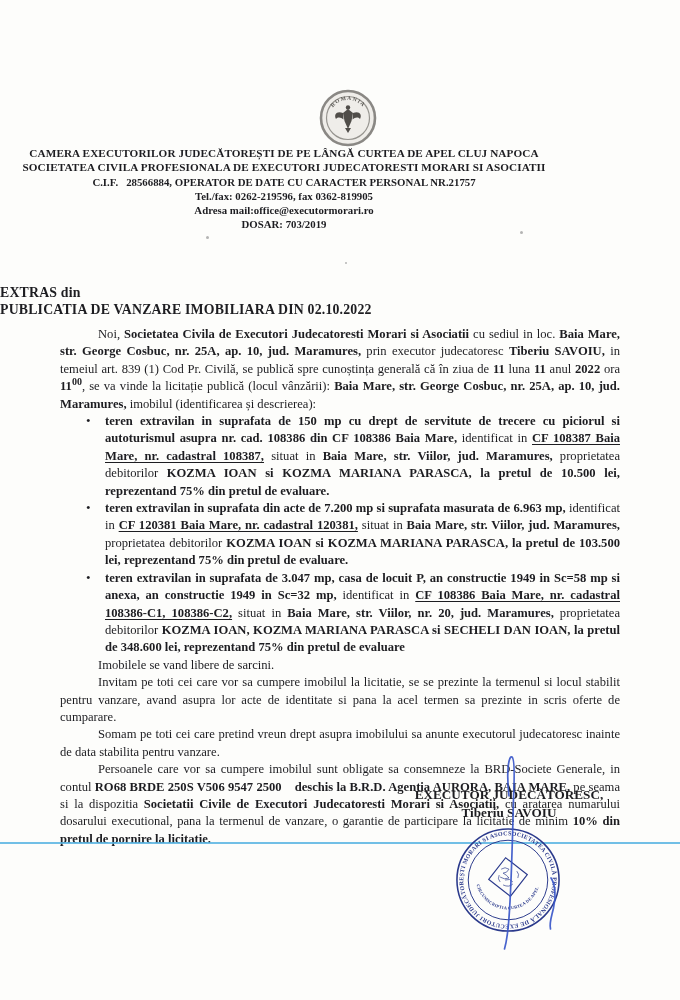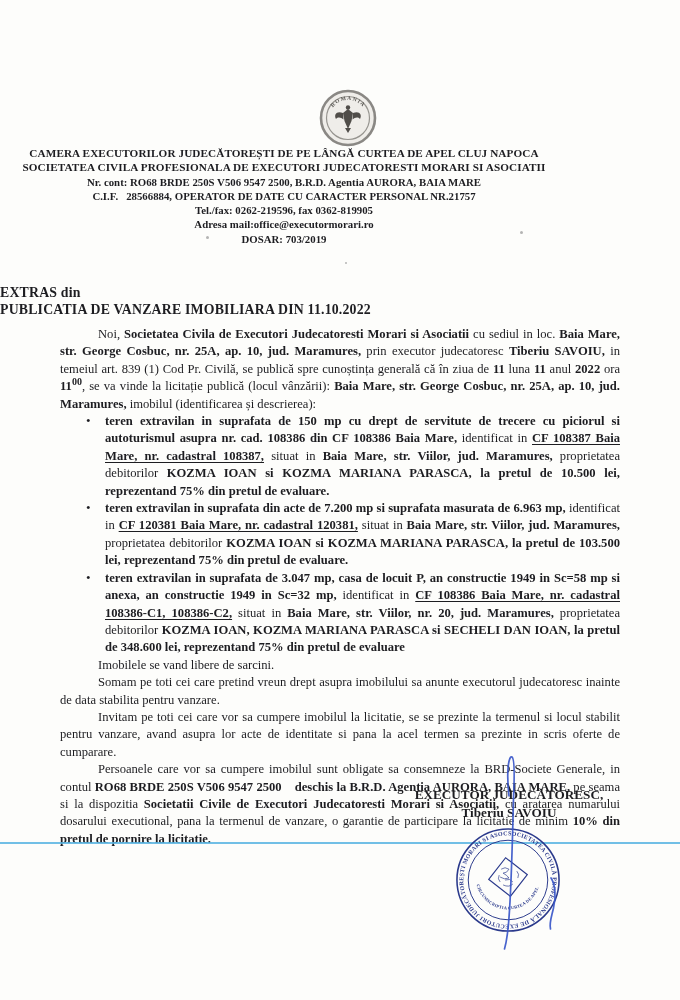--- a/index.html
+++ b/index.html
@@ -72,55 +72,54 @@
       <path class="eagle" d="M30 21 L25 25 L26.5 33 L30 41 L33.5 33 L35 25 Z"></path>
       <path class="eagle" d="M25 25 C19 22.5 15.5 26 18 31 C20 28.6 23 29.2 25.5 31.5 Z"></path>
       <path class="eagle" d="M35 25 C41 22.5 44.5 26 42 31 C40 28.6 37 29.2 34.5 31.5 Z"></path>
       <path class="eagle" d="M27 40 L30 45 L33 40 Z"></path>
     </g>
   </svg>
 
   <header class="letterhead">
     <div class="lh-big">CAMERA EXECUTORILOR JUDECĂTOREȘTI DE PE LÂNGĂ CURTEA DE APEL CLUJ NAPOCA</div>
     <div class="lh-big">SOCIETATEA CIVILA PROFESIONALA DE EXECUTORI JUDECATORESTI MORARI SI ASOCIATII</div>
-    <div class="lh-small">Nr. cont: RO68 BRDE 250S V506 9547 2500, B.R.D. Agentia AURORA, BAIA MARE</div>
     <div class="lh-small">C.I.F.&nbsp;&nbsp;&nbsp;28566884, OPERATOR DE DATE CU CARACTER PERSONAL NR.21757</div>
     <div class="lh-small">Tel./fax: 0262-219596, fax 0362-819905</div>
     <div class="lh-small">Adresa mail:office@executormorari.ro</div>
     <div class="lh-small">DOSAR: 703/2019</div>
   </header>
 
   <div class="artifact a1"></div>
   <div class="artifact a2"></div>
   <div class="artifact a3"></div>
 
   <h1 class="title">
     <span>EXTRAS din</span><br>
-    <span>PUBLICATIA DE VANZARE IMOBILIARA DIN 11.10.2022</span>
+    <span>PUBLICATIA DE VANZARE IMOBILIARA DIN 02.10.2022</span>
   </h1>
 
   <main class="bodytext">
     <p class="para indent"><span>Noi, </span><span class="b">Societatea Civila de Executori Judecatoresti Morari si Asociatii</span><span> cu sediul in loc. </span><span class="b">Baia Mare, str. George Cosbuc, nr. 25A, ap. 10, jud. Maramures,</span><span> prin executor judecatoresc </span><span class="b">Tiberiu SAVOIU,</span><span> in temeiul art. 839 (1) Cod Pr. Civilă, se publică spre cunoștința generală că în ziua de </span><span class="b">11</span><span> luna </span><span class="b">11</span><span> anul </span><span class="b">2022</span><span> ora </span><span class="b">11</span><sup class="b">00</sup><span>, se va vinde la licitație publică (locul vânzării): </span><span class="b">Baia Mare, str. George Cosbuc, nr. 25A, ap. 10, jud. Maramures,</span><span> imobilul (identificarea și descrierea):</span></p>
 
     <div class="bullet">
       <span class="marker">•</span>
       <p class="para"><span class="b">teren extravilan in suprafata de 150 mp cu drept de servitute de trecere cu piciorul si autoturismul asupra nr. cad. 108386 din CF 108386 Baia Mare,</span><span> identificat in </span><span class="b u">CF 108387 Baia Mare, nr. cadastral 108387,</span><span> situat in </span><span class="b">Baia Mare, str. Viilor, jud. Maramures,</span><span> proprietatea debitorilor </span><span class="b">KOZMA IOAN si KOZMA MARIANA PARASCA, la pretul de 10.500 lei, reprezentand 75% din pretul de evaluare.</span></p>
     </div>
     <div class="bullet">
       <span class="marker">•</span>
       <p class="para"><span class="b">teren extravilan in suprafata din acte de 7.200 mp si suprafata masurata de 6.963 mp,</span><span> identificat in </span><span class="b u">CF 120381 Baia Mare, nr. cadastral 120381,</span><span> situat in </span><span class="b">Baia Mare, str. Viilor, jud. Maramures,</span><span> proprietatea debitorilor </span><span class="b">KOZMA IOAN si KOZMA MARIANA PARASCA, la pretul de 103.500 lei, reprezentand 75% din pretul de evaluare.</span></p>
     </div>
     <div class="bullet">
       <span class="marker">•</span>
       <p class="para"><span class="b">teren extravilan in suprafata de 3.047 mp, casa de locuit P, an constructie 1949 in Sc=58 mp si anexa, an constructie 1949 in Sc=32 mp,</span><span> identificat in </span><span class="b u">CF 108386 Baia Mare, nr. cadastral 108386-C1, 108386-C2,</span><span> situat in </span><span class="b">Baia Mare, str. Viilor, nr. 20, jud. Maramures,</span><span> proprietatea debitorilor </span><span class="b">KOZMA IOAN, KOZMA MARIANA PARASCA si SECHELI DAN IOAN, la pretul de 348.600 lei, reprezentand 75% din pretul de evaluare</span></p>
     </div>
 
     <p class="para indent"><span>Imobilele se vand libere de sarcini.</span></p>
+    <p class="para indent"><span>Invitam pe toti cei care vor sa cumpere imobilul la licitatie, se se prezinte la termenul si locul stabilit pentru vanzare, avand asupra lor acte de identitate si pana la acel termen sa prezinte in scris oferte de cumparare.</span></p>
     <p class="para indent"><span>Somam pe toti cei care pretind vreun drept asupra imobilului sa anunte executorul judecatoresc inainte de data stabilita pentru vanzare.</span></p>
-    <p class="para indent"><span>Invitam pe toti cei care vor sa cumpere imobilul la licitatie, se se prezinte la termenul si locul stabilit pentru vanzare, avand asupra lor acte de identitate si pana la acel termen sa prezinte in scris oferte de cumparare.</span></p>
     <p class="para indent"><span>Persoanele care vor sa cumpere imobilul sunt obligate sa consemneze la BRD-Societe Generale, in contul </span><span class="b">RO68 BRDE 250S V506 9547 2500</span><span>&nbsp;&nbsp;&nbsp; </span><span class="b">deschis la B.R.D. Agentia AURORA, BAIA MARE,</span><span> pe seama si la dispozitia </span><span class="b">Societatii Civile de Executori Judecatoresti Morari si Asociatii,</span><span> cu aratarea numarului dosarului executional, pana la termenul de vanzare, o garantie de participare la licitatie de minim </span><span class="b">10% din pretul de pornire la licitatie.</span></p>
   </main>
 
   <div class="sigblock">
     <div>EXECUTOR JUDECĂTORESC,</div>
     <div>Tiberiu SAVOIU</div>
   </div>
 
   <div class="rule"></div>
 

